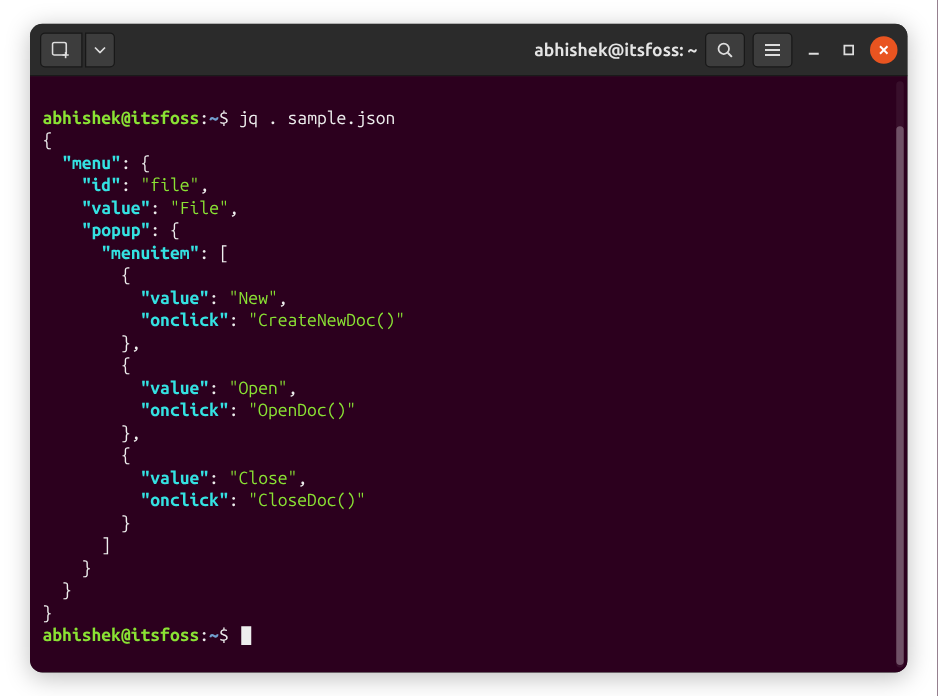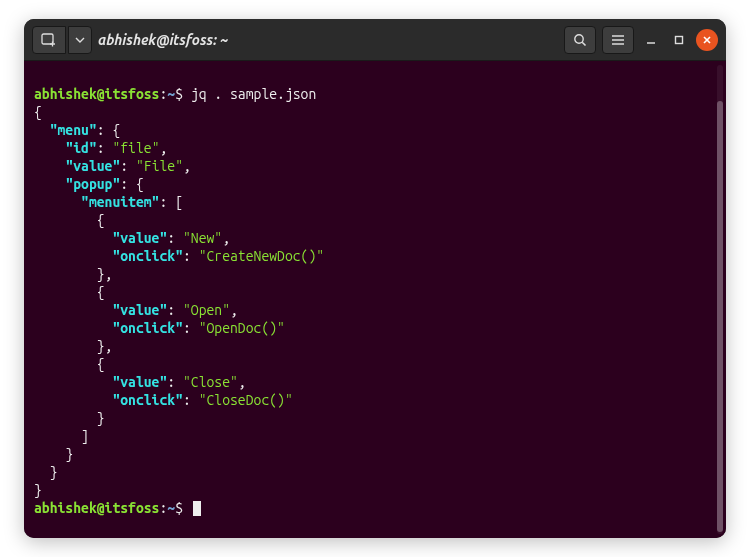--- a/index.html
+++ b/index.html
@@ -39,26 +39,25 @@
       display: flex;
       align-items: center;
       justify-content: center;
       cursor: pointer;
     }
     .tb-btn svg { display: block; }
     .tb-newtab { width: 34px; border-radius: 4px 0 0 4px; }
     .tb-menu { width: 24px; border-radius: 0 4px 4px 0; }
     .tb-title {
       flex: 1;
-      text-align: left;
+      text-align: right;
       color: #e5e5e5;
       font-family: Ubuntu, Cantarell, 'Segoe UI', sans-serif;
       font-weight: 600;
       font-size: 14px;
-      font-style: italic;
     }
     .tb-right { display: flex; align-items: center; gap: 6px; }
     .tb-square {
       width: 32px; height: 28px;
       background: #3d3d3d;
       border: 1px solid #181818;
       border-radius: 4px;
       display: flex; align-items: center; justify-content: center;
       cursor: pointer;
     }

